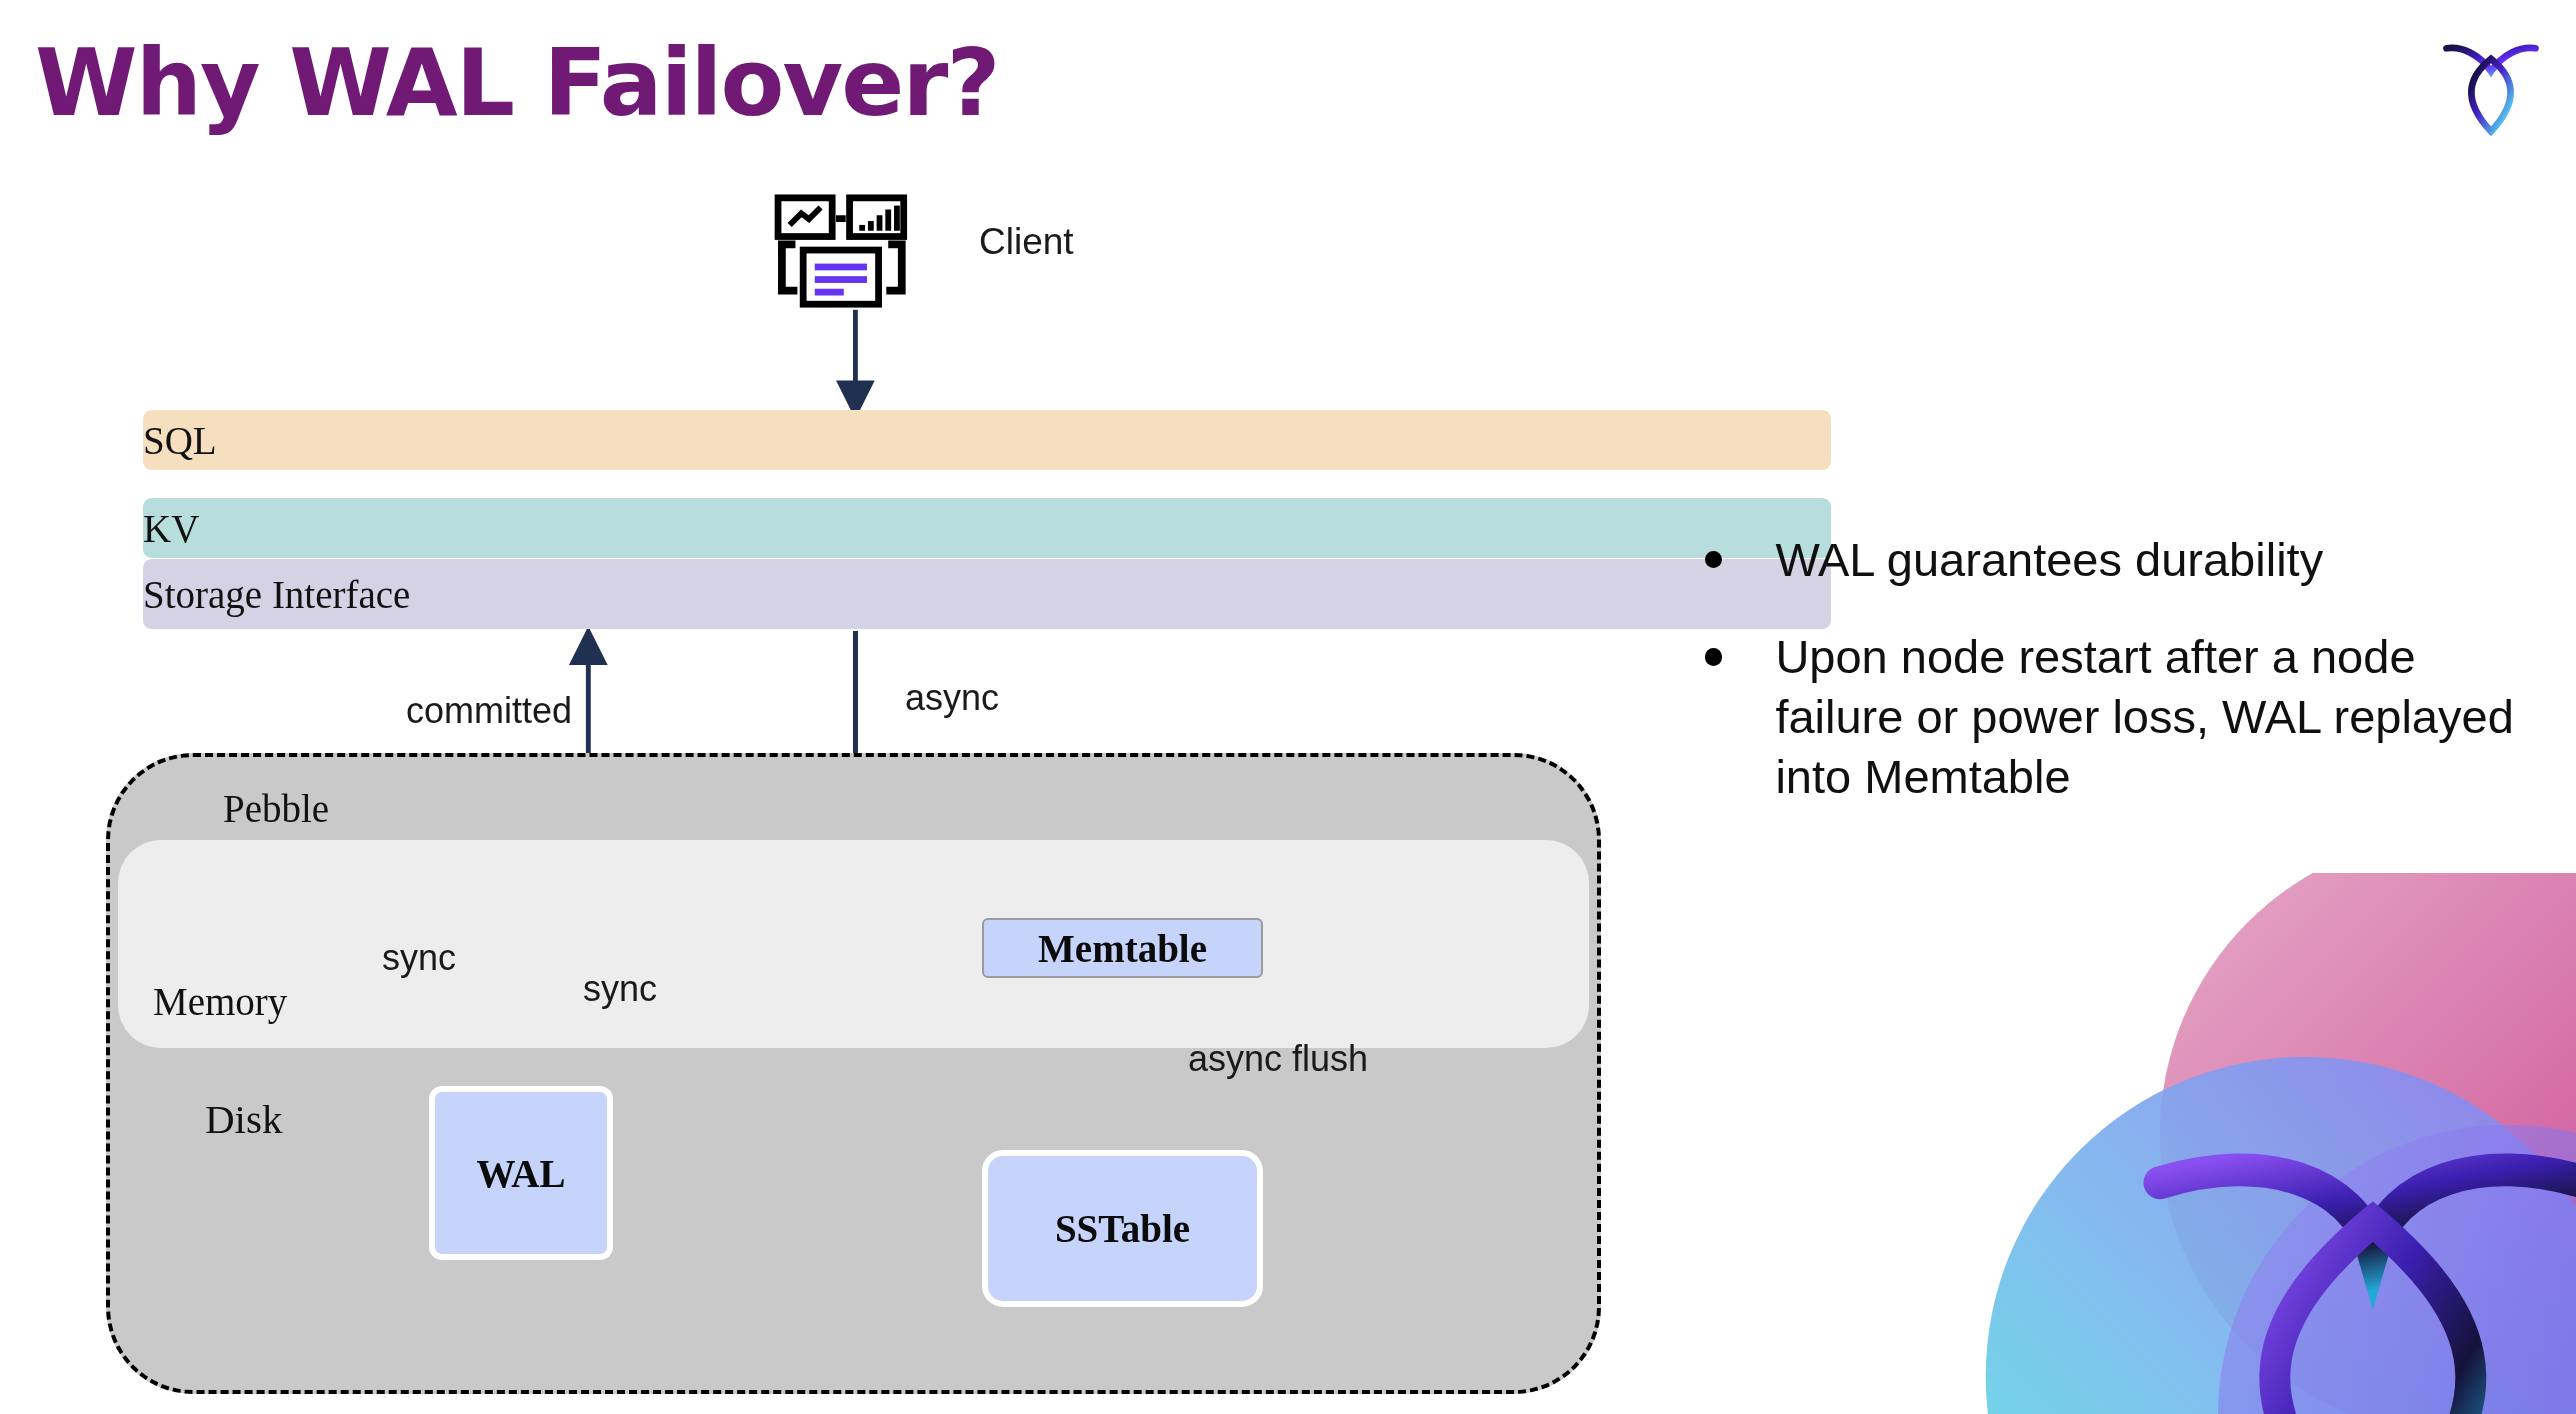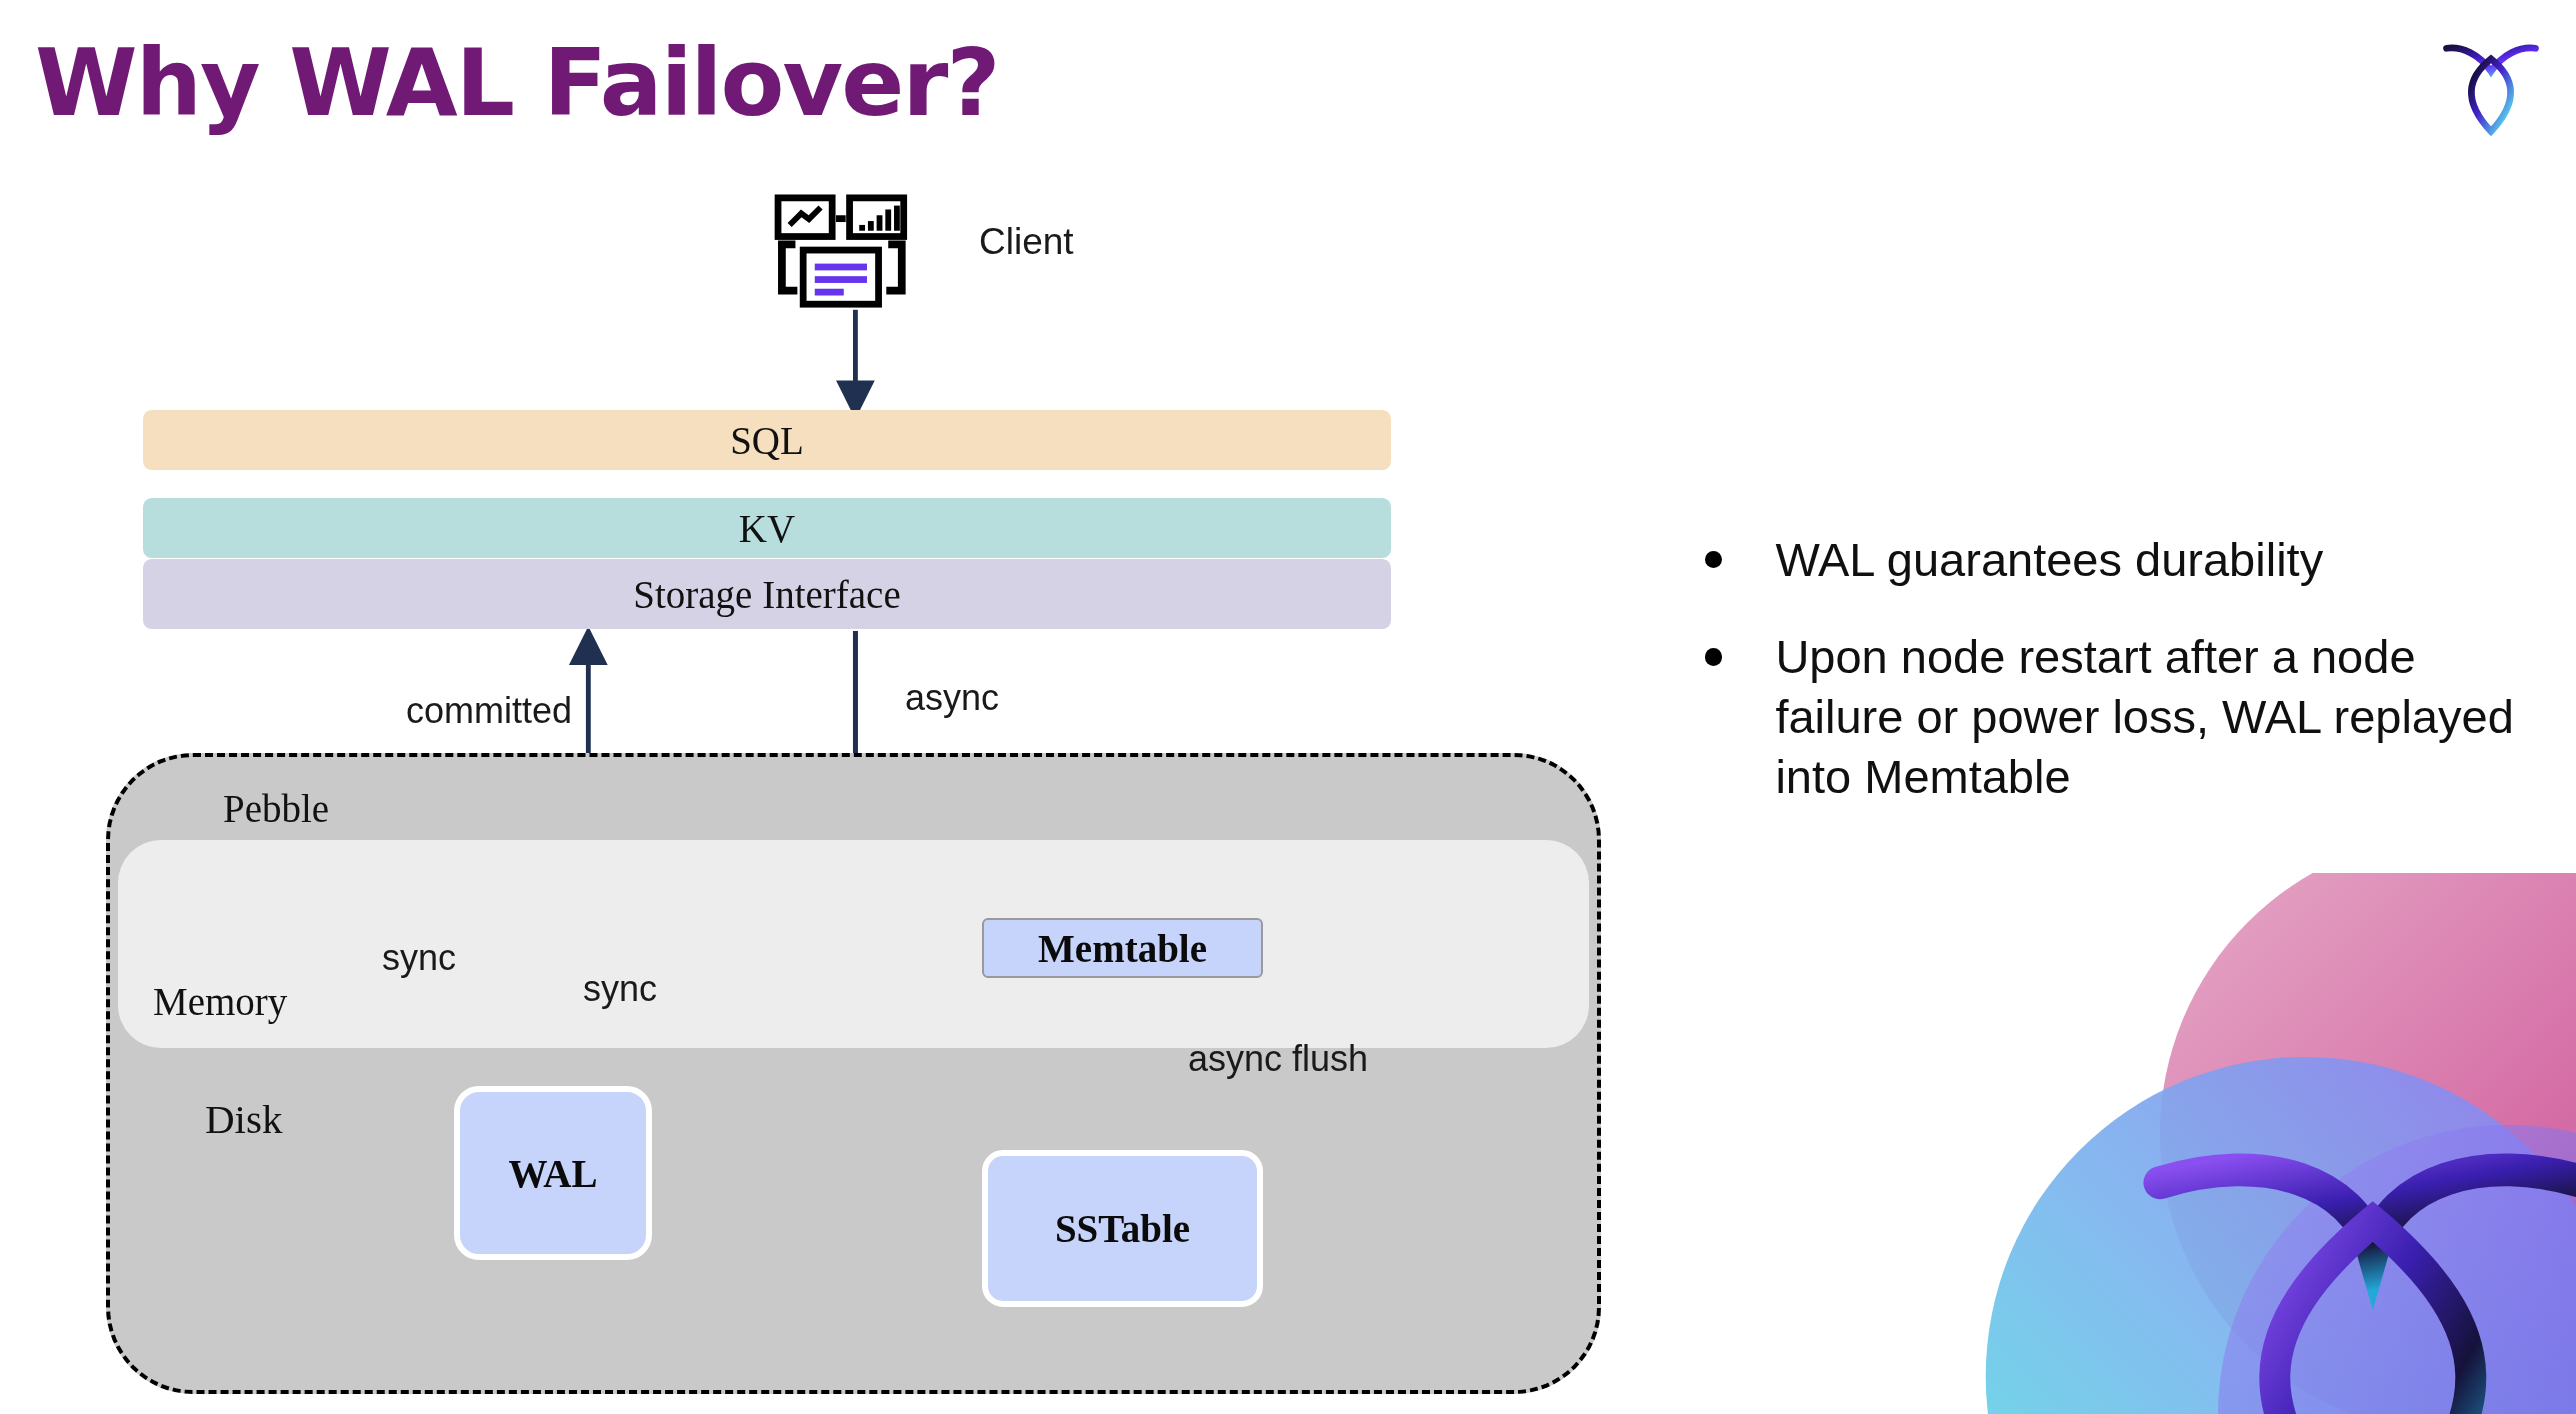--- a/index.html
+++ b/index.html
@@ -79,26 +79,25 @@
     top: 221px;
     font-size: 37px;
     color: #1a1a1a;
     font-family: "Liberation Sans", sans-serif;
   }
 
   
   .layer-bar {
     position: absolute;
     left: 143px;
-    width: 1248px;
+    width: 1688px;
     height: 60px;
     border-radius: 8.7px;
     display: flex;
     align-items: center;
-    justify-content: center;
     font-family: "Liberation Serif", serif;
     font-size: 39px;
     color: #111111;
   }
   #layer-sql     { top: 410px; }
   #layer-kv      { top: 498px; }
   #layer-storage { top: 559px; height: 70px; }
 
   
   #pebble-container {
@@ -153,26 +152,26 @@
     align-items: center;
     justify-content: center;
     font-family: "Liberation Serif", serif;
     font-weight: bold;
     font-size: 39px;
     color: #0b0b0b;
     background: #c6d3fb;
     box-sizing: border-box;
   }
   #node-wal {
-    left: 454px;
+    left: 429px;
     top: 1086px;
-    width: 198px;
+    width: 184px;
     height: 174px;
     border: 6.8px solid #ffffff;
-    border-radius: 25px;
+    border-radius: 13px;
   }
   #node-memtable {
     left: 982px;
     top: 918px;
     width: 281px;
     height: 60px;
     border: 2.9px solid #9a9a9a;
     border-radius: 6px;
   }
   #node-sstable {

